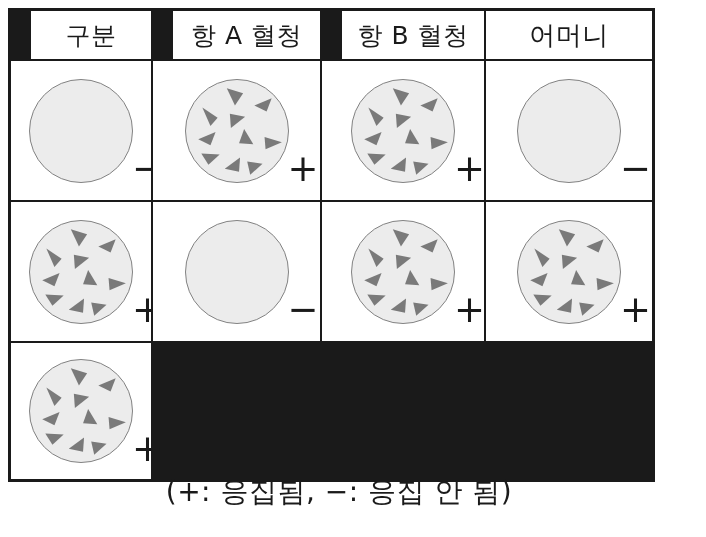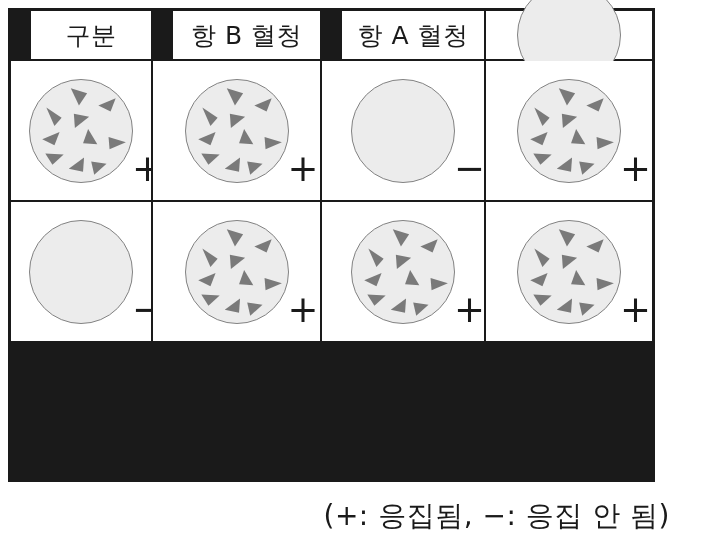--- a/index.html
+++ b/index.html
@@ -48,25 +48,24 @@
   .res.agglutinated .specks { display: block; }
   .sign {
     position: absolute; right: -30px; bottom: -4px;
     font-size: 37px; line-height: 1;
     color: var(--text);
     font-family: "DejaVu Sans", sans-serif;
   }
 
   .legend {
     position: absolute; left: 8px; top: 473px; width: 662px;
-    text-align: right;
+    text-align: center;
     font-size: 28px;
     letter-spacing: 0.5px;
     white-space: nowrap;
-    margin-top: 24px;
   }
   .defs-holder { position: absolute; width: 0; height: 0; overflow: hidden; }
 </style>
 </head>
 <body>
 
 <div class="page">
 
   <svg class="defs-holder" aria-hidden="true">
     <defs>
@@ -81,23 +80,24 @@
         <polygon points="15,72 33,73 22,83"></polygon>
         <polygon points="38,87 53,76 52,90"></polygon>
         <polygon points="60,80 75,82 63,93"></polygon>
       </symbol>
     </defs>
   </svg>
 
   <div class="tbl">
 
     <div class="cell hdr">구분</div>
+    <div class="cell hdr">항 A 혈청</div>
     <div class="cell hdr">항 B 혈청</div>
-    <div class="cell hdr">항 A 혈청</div>
 
+    <div class="cell lbl">어머니</div>
     <div class="cell res">
       <div class="well-wrap">
         <div class="well">
           
         </div>
         <span class="sign">−</span>
       </div>
     </div>
     <div class="cell res agglutinated">
       <div class="well-wrap">

